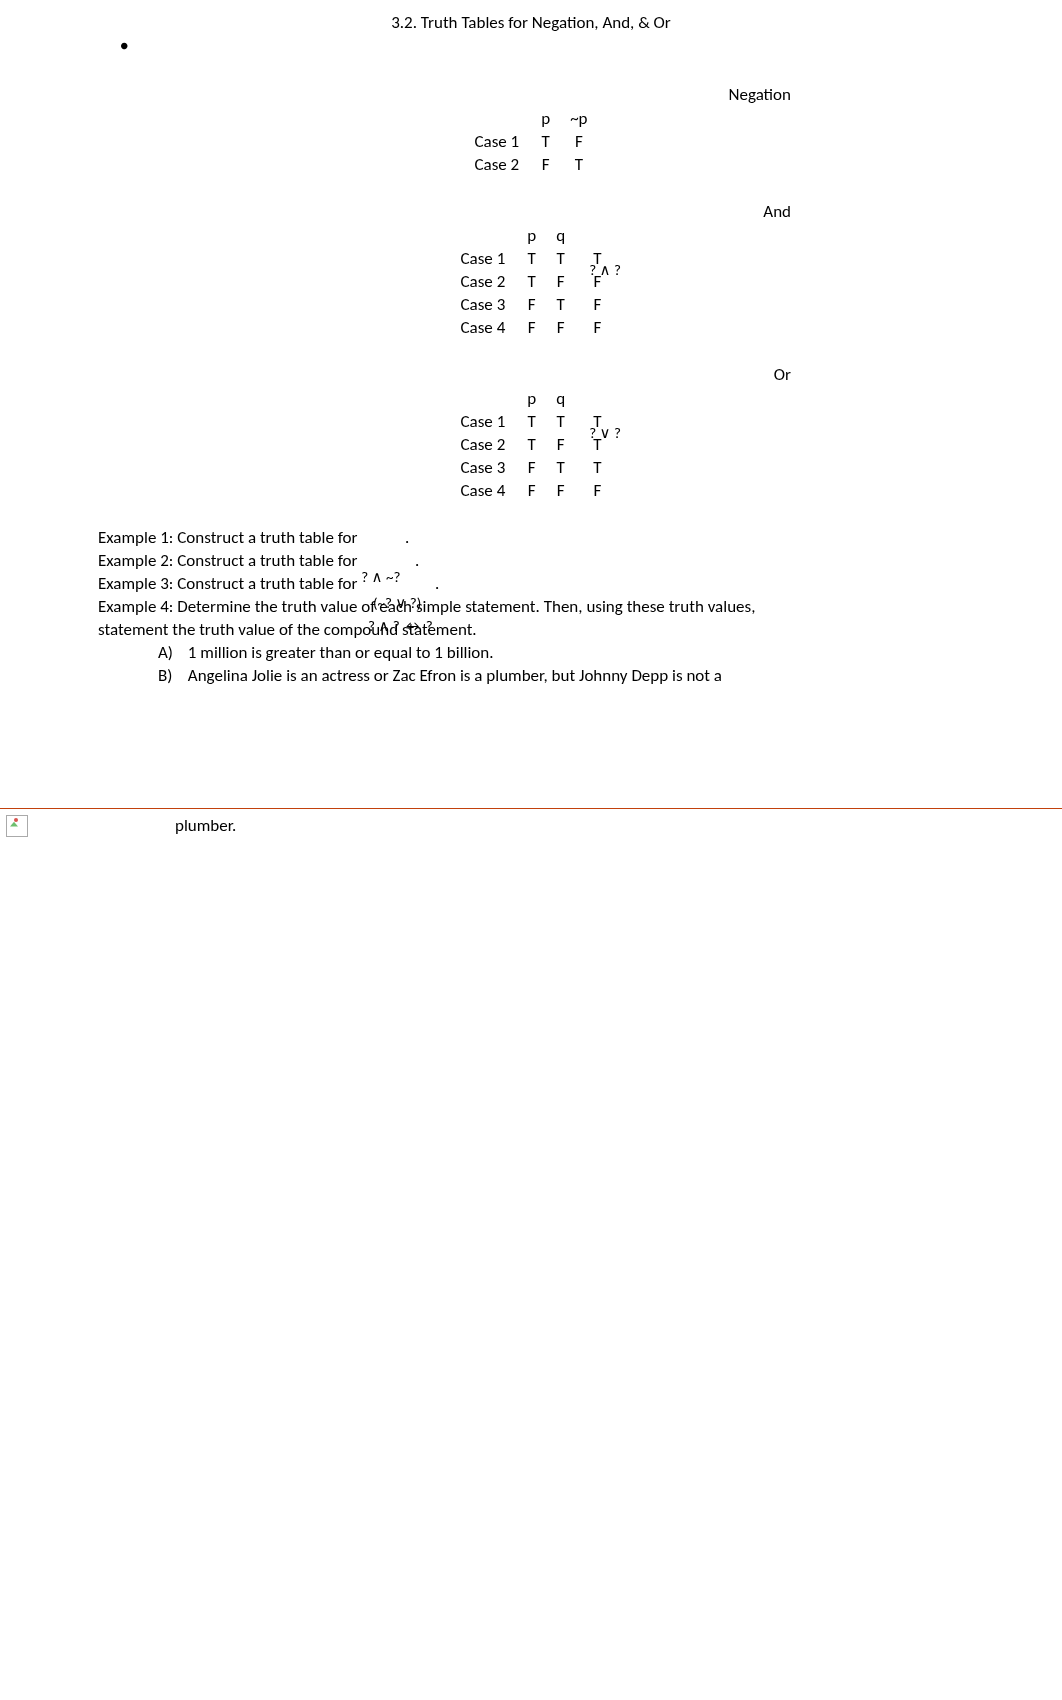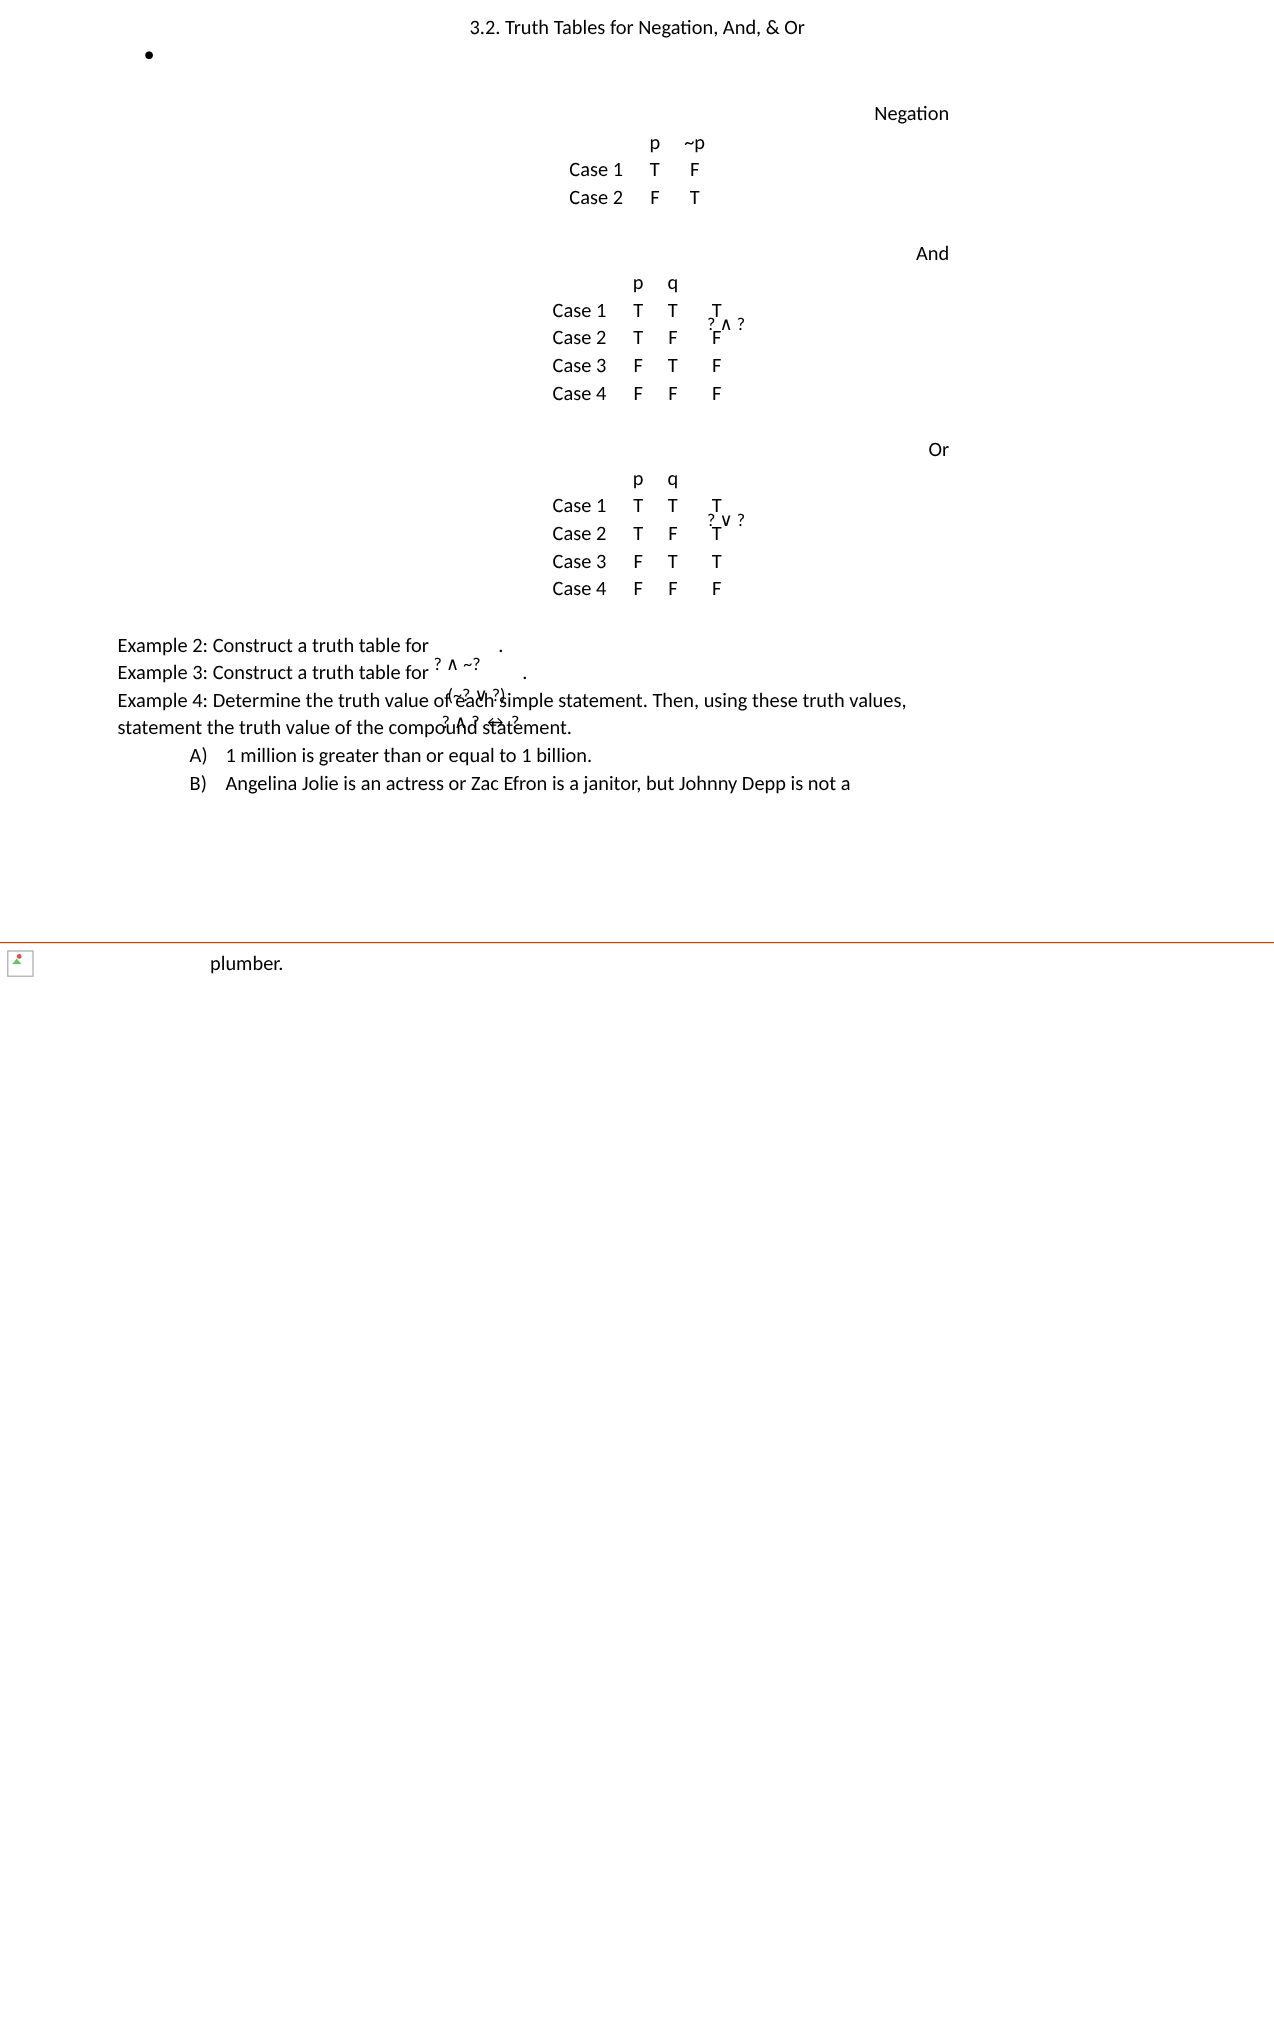--- a/index.html
+++ b/index.html
@@ -228,20 +228,25 @@
           <td class="res">F</td>
         </tr>
       </tbody>
         </table>
     </div>
 
   </div>
 
   <div class="examples">
     <p class="ex-line">
+      <span>Example 1:  Construct a truth table for </span>
+      <span style="display:inline-block; width:40px;"></span>
+      <span>.</span>
+    </p>
+    <p class="ex-line">
       <span>Example 2: Construct a truth table for </span>
       <span style="display:inline-block; width:50px;"></span>
       <span>.</span>
     </p>
     <p class="ex-line">
       <span>Example 3: Construct a truth table for </span>
       <span class="overlay-wrap">
         <span class="overlay" style="top:-6px;">? ∧ ~?</span>
       </span>
       <span style="display:inline-block; width:70px;"></span>
@@ -254,21 +259,21 @@
     <p class="ex-line" style="position:relative;">
       <span>statement the truth value of the compound statement.</span>
       <span class="overlay" style="left:270px; top:-3px;">? ∧ ? ↔ ?</span>
     </p>
     <p class="ex-line sub-item">
       <span class="sub-label">A)</span>
       <span>1 million is greater than or equal to 1 billion.</span>
     </p>
     <p class="ex-line sub-item">
       <span class="sub-label">B)</span>
-      <span>Angelina Jolie is an actress or Zac Efron is a janitor, but Johnny Depp is not a</span>
+      <span>Angelina Jolie is an actress or Zac Efron is a plumber, but Johnny Depp is not a</span>
     </p>
   </div>
 </div>
 
 <div class="page-break">
   <div class="broken-img"></div>
   <div class="page2-content">
     <span>plumber.</span>
   </div>
 </div>

